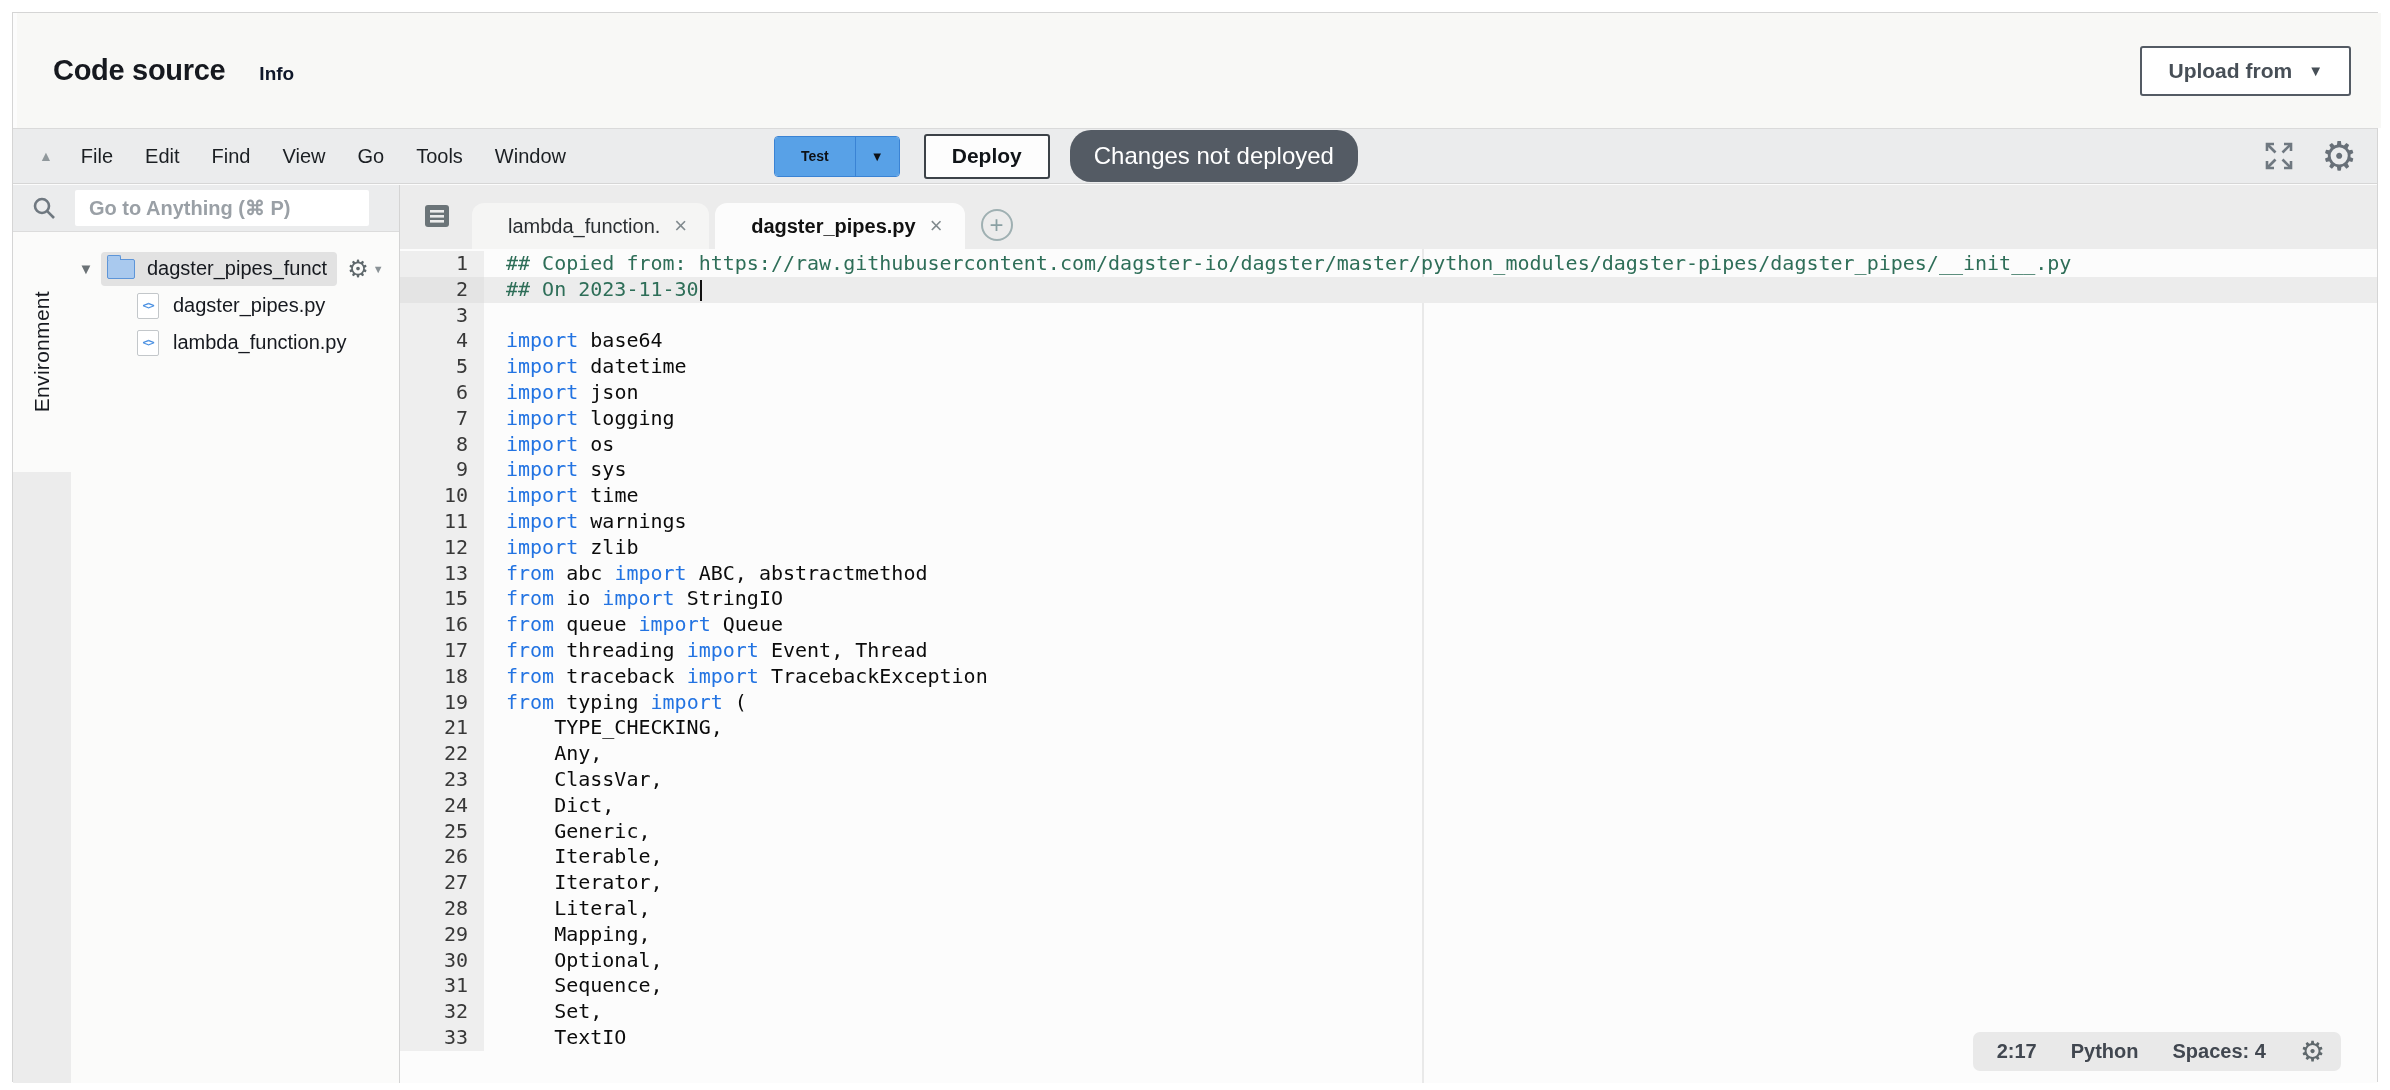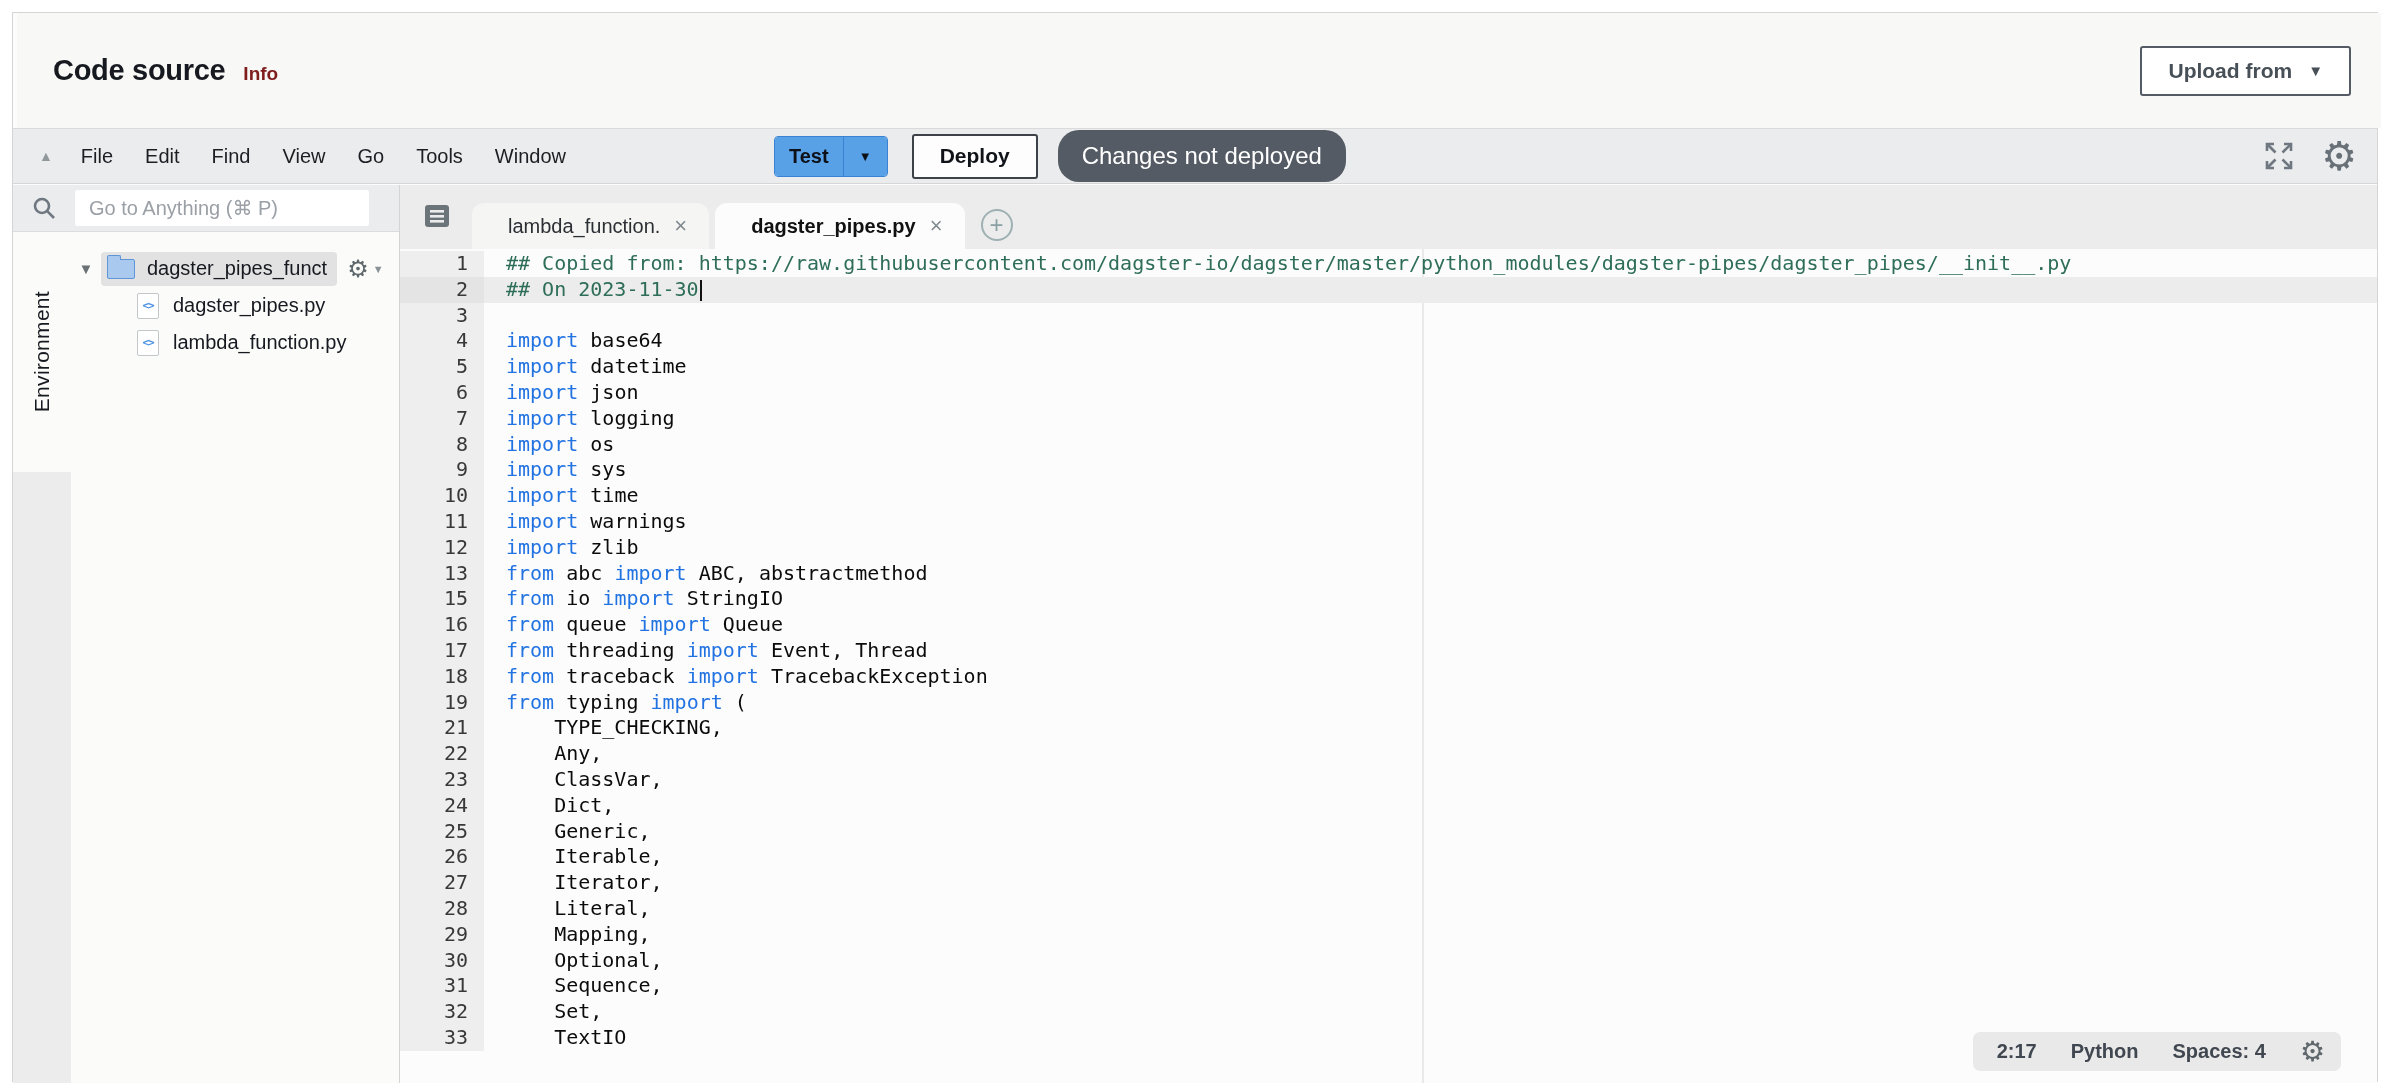--- a/index.html
+++ b/index.html
@@ -12,40 +12,40 @@
   .panel {
     position: absolute; left: 12px; top: 12px; width: 2366px; height: 1070px;
     border: 1px solid #d5d5d5; background: #fcfcfc;
   }
   
   .header {
     position: absolute; left: 4px; top: 0; width: 100%; height: 115px;
     background: #f8f8f6; display: flex; align-items: center; padding: 0 30px 0 36px;
   }
   .title { font-size: 29px; font-weight: 700; letter-spacing: -0.3px; }
-  .info-link { font-size: 19px; font-weight: 700; color: #7f1d1d; margin-left: 18px; margin-top: 6px; text-decoration: none; cursor: pointer; }
+  .info-link { font-size: 19px; font-weight: 700; color: #0f172a; margin-left: 34px; margin-top: 6px; text-decoration: none; cursor: pointer; }
   .upload-btn {
     margin-left: auto; height: 50px; padding: 0 26px; background: #fff;
     border: 2px solid #545b64; border-radius: 3px; font-size: 21px; font-weight: 700;
     color: #474f57; display: flex; align-items: center; gap: 16px; cursor: pointer;
     font-family: "Liberation Sans", sans-serif;
   }
   .upload-btn .caret { font-size: 15px; color: #474f57; }
   
   .menubar {
     position: absolute; left: 0; top: 115px; width: 100%; height: 56px;
     background: #ebeced; border-top: 1px solid #dadada; border-bottom: 1px solid #d6d6d6;
     display: flex; align-items: center; padding: 0 20px 0 26px; font-size: 20px;
   }
   .collapse-tri { color: #90989c; font-size: 14px; margin-right: 28px; cursor: pointer; }
   .menus { display: flex; gap: 32px; color: #1b1f23; }
   .menu-item { cursor: pointer; }
   .test-split { display: flex; margin-left: 208px; height: 41px; border: 1px solid #3a83d4; border-radius: 4px; overflow: hidden; }
   .test-main {
-    background: #58a1e7; border: none; padding: 0 14px; font-size: 20px; font-weight: 700;
+    background: #58a1e7; border: none; padding: 0 26px; font-size: 14px; font-weight: 700;
     color: #0d1117; cursor: pointer; font-family: "Liberation Sans", sans-serif;
   }
   .test-caret {
     background: #58a1e7; border: none; border-left: 1px solid #3a83d4; width: 44px;
     font-size: 13px; color: #0d1117; cursor: pointer;
   }
   .deploy-btn {
     margin-left: 24px; height: 45px; padding: 0 26px; background: #fdfdfd;
     border: 2px solid #3c4248; border-radius: 3px; font-size: 21px; font-weight: 700;
     color: #101418; cursor: pointer; font-family: "Liberation Sans", sans-serif;
@@ -64,20 +64,21 @@
   .searchrow {
     height: 47px; background: #ebeced; display: flex; align-items: center;
     padding: 0 12px 0 18px; border-bottom: 1px solid #dcdcdc;
   }
   .search-ico { width: 26px; height: 26px; margin-right: 18px; }
   .search-ico svg { width: 100%; height: 100%; stroke: #6f7880; stroke-width: 2.6; fill: none; }
   .goto-input {
     width: 294px; height: 36px; border: none; border-radius: 2px; background: #ffffff;
     font-size: 20px; padding: 0 14px; color: #333; outline: none;
     font-family: "Liberation Sans", sans-serif;
+    font-weight: bold;
   }
   .goto-input::placeholder { color: #9aa0a6; }
   .side-lower { position: absolute; left: 0; top: 47px; right: 0; bottom: 0; display: flex; }
   .rail { width: 58px; flex: none; background: #ececec; position: relative; }
   .env-tab {
     position: absolute; left: 0; top: 0; width: 58px; height: 240px; background: #fbfbfa;
     display: flex; align-items: center; justify-content: center; cursor: pointer;
   }
   .env-tab span {
     writing-mode: vertical-rl; transform: rotate(180deg);

